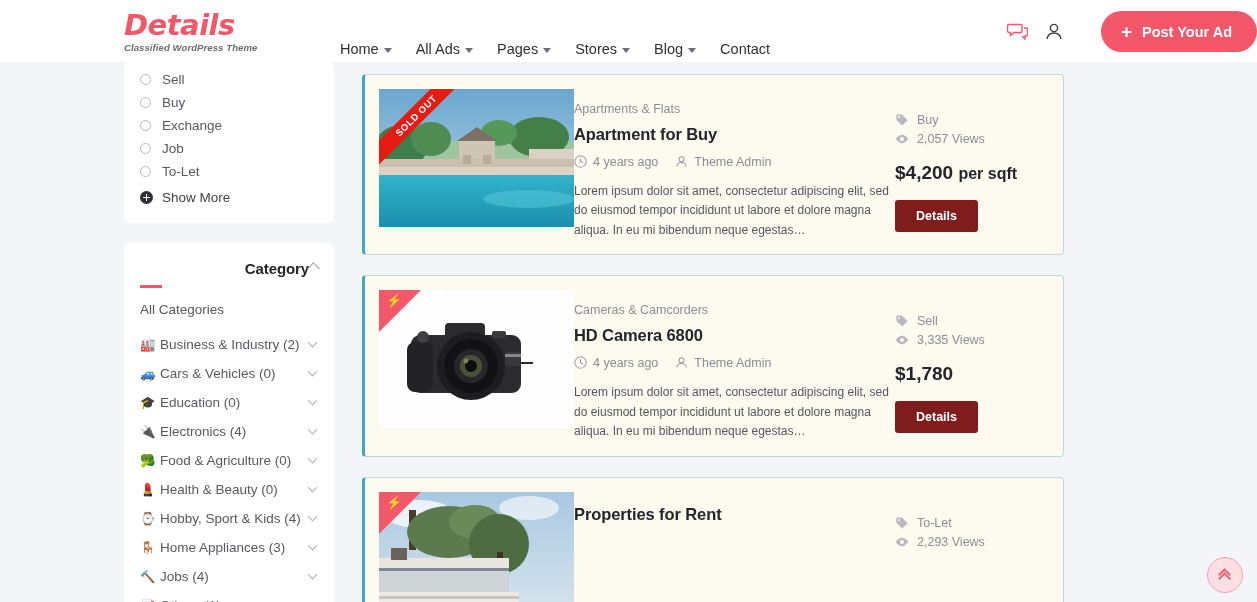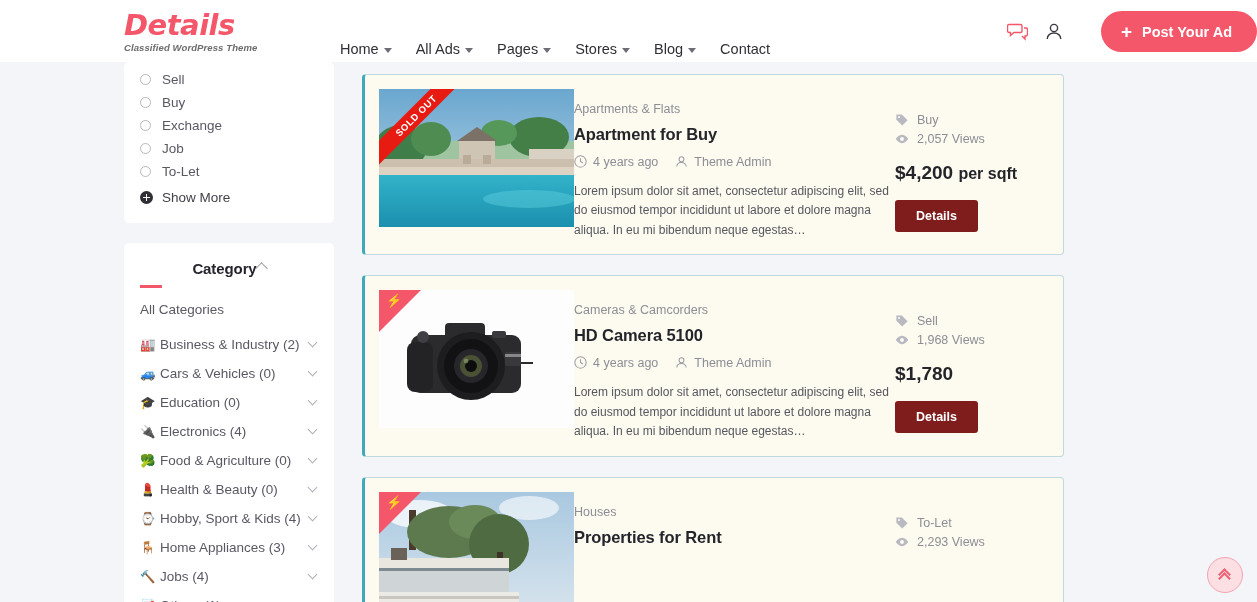--- a/index.html
+++ b/index.html
@@ -92,21 +92,21 @@
   }
   .plus-circle::before, .plus-circle::after {
     content: ""; position: absolute; background: #fff;
   }
   .plus-circle::before { left: 3px; top: 5.8px; width: 7px; height: 1.6px; }
   .plus-circle::after  { top: 3px; left: 5.7px; height: 7px; width: 1.6px; }
   .showmore-label { font-size: 13.5px; color: #41414a; }
 
   .panel-b { padding-top: 17px; padding-bottom: 16px; }
   .panel-head {
-    display: flex; align-items: flex-start; justify-content: center;
+    display: flex; align-items: flex-start; justify-content: flex-end;
   }
   .panel-title {
     font-size: 15px; font-weight: bold; color: #24242b;
     letter-spacing: -0.1px;
   }
   .title-bar {
     width: 22px; height: 2.5px; background: #f4566a;
     margin-top: 8px; margin-bottom: 14px;
   }
   .chev-up-sm {
@@ -467,21 +467,21 @@
         <rect x="126" y="62" width="16" height="14" rx="2" fill="#38383d"></rect>
         <rect x="126" y="64" width="16" height="3" fill="#d6d6d6" opacity="0.5"></rect>
         <rect x="142" y="72" width="12" height="2" fill="#2b2b2e"></rect>
       </svg>
       <div class="corner-featured"></div>
       <span class="bolt">⚡</span>
     </div>
 
     <div class="card-body">
       <div class="cat-link">Cameras &amp; Camcorders</div>
-      <div class="card-title">HD Camera 5100</div>
+      <div class="card-title">HD Camera 6800</div>
       <div class="meta-row">
         <span class="meta-item">
           <svg width="13" height="13" viewBox="0 0 14 14">
             <circle cx="7" cy="7" r="6.1" fill="none" stroke="#9b9ba4" stroke-width="1.1"></circle>
             <path d="M7 3.6V7l2.6 1.6" fill="none" stroke="#9b9ba4" stroke-width="1.1"></path>
           </svg>
           <span>4 years ago</span>
         </span>
         <span class="meta-item">
           <svg width="13" height="13" viewBox="0 0 14 14">
@@ -500,21 +500,21 @@
           <path d="M1.6 1.6h6.2l6.6 6.6-6.2 6.2-6.6-6.6z" fill="#b9b9c1"></path>
           <circle cx="4.6" cy="4.6" r="1.2" fill="#fdfbef"></circle>
         </svg>
         <span>Sell</span>
       </div>
       <div class="aside-meta">
         <svg width="14" height="10" viewBox="0 0 16 11">
           <path d="M8 0.7C3.8 0.7 1 5.5 1 5.5s2.8 4.8 7 4.8 7-4.8 7-4.8S12.2 0.7 8 0.7z" fill="#b9b9c1"></path>
           <circle cx="8" cy="5.5" r="2.2" fill="#fdfbef"></circle>
         </svg>
-        <span>1,968 Views</span>
+        <span>3,335 Views</span>
       </div>
       <div class="price">
         <span>$1,780</span>
         <span class="price-unit"></span>
       </div>
       <button class="details-btn">Details</button>
     </div>
   </article>
 
   <article class="card">
@@ -541,21 +541,20 @@
         <rect x="12" y="56" width="16" height="12" fill="#6a6158"></rect>
         <rect x="0" y="104" width="140" height="3" fill="#c9c6bf"></rect>
         <rect x="20" y="110" width="24" height="28" fill="#b9c3c7"></rect>
         <rect x="58" y="110" width="24" height="28" fill="#b9c3c7"></rect>
       </svg>
       <div class="corner-featured"></div>
       <span class="bolt">⚡</span>
     </div>
 
     <div class="card-body">
-      <div class="cat-link">Houses</div>
       <div class="card-title">Properties for Rent</div>
 
     </div>
 
     <div class="card-aside">
       <div class="aside-meta">
         <svg width="14" height="14" viewBox="0 0 16 16">
           <path d="M1.6 1.6h6.2l6.6 6.6-6.2 6.2-6.6-6.6z" fill="#b9b9c1"></path>
           <circle cx="4.6" cy="4.6" r="1.2" fill="#fdfbef"></circle>
         </svg>

